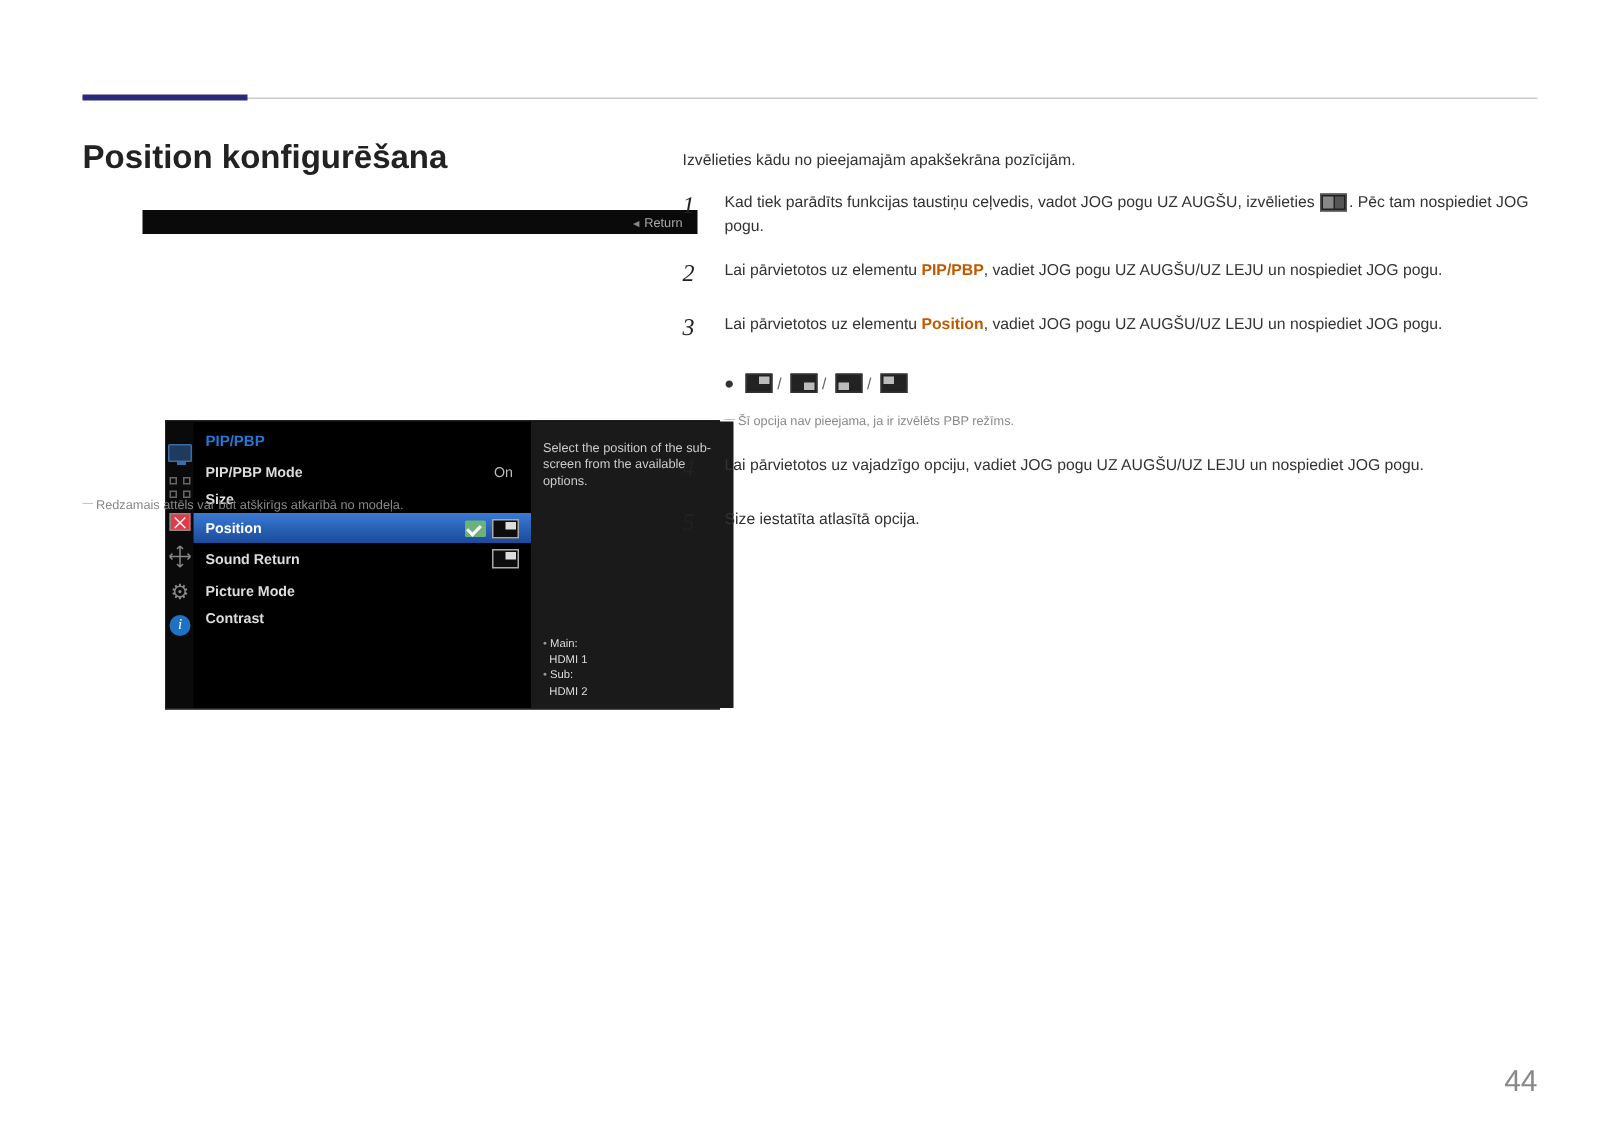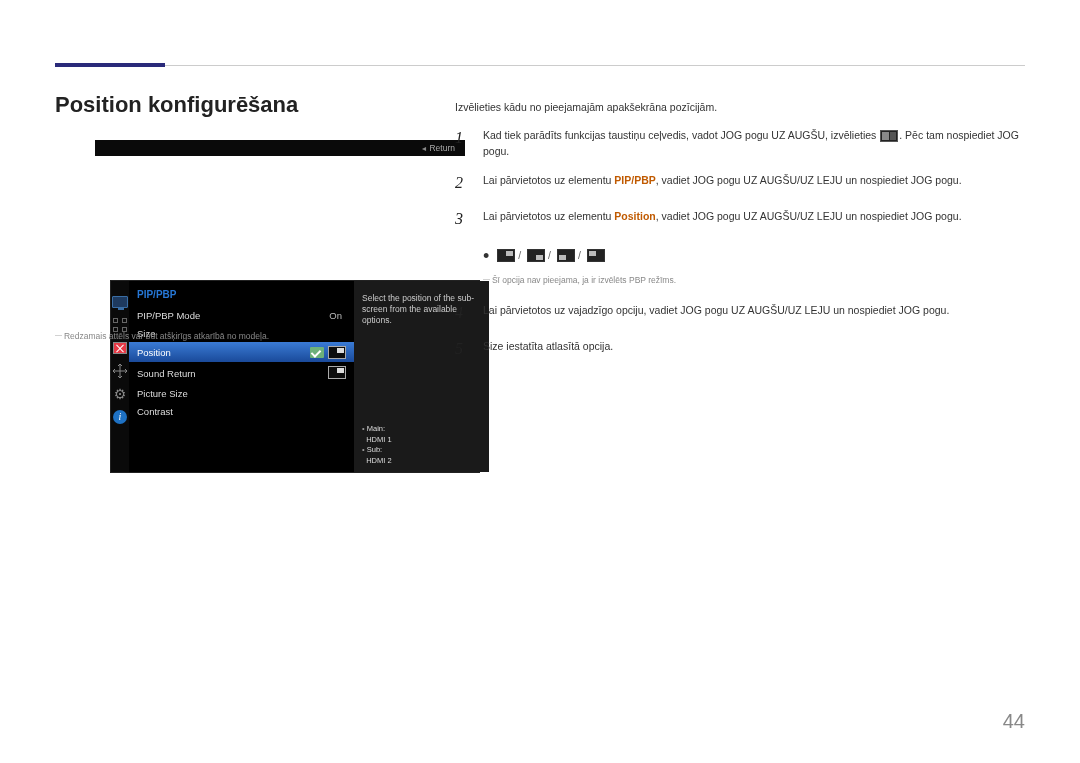--- a/index.html
+++ b/index.html
@@ -90,21 +90,21 @@
     display: flex;
     align-items: center;
     padding: 3.5px 8px;
     color: #ddd;
     font-size: 9.5px;
   }
   .osd-row.selected {
     background: linear-gradient(#3a7bd5, #1a4a9a);
     color:#fff;
   }
-  .osd-label { flex: 1; }
+  .osd-label { flex: 1; font-weight: bold; }
   .osd-value { color:#bbb; padding-right:4px;}
   .pos-icon {
     width: 18px; height: 13px;
     border:1px solid #aaa;
     background:#0d0d0d;
     position: relative;
     display:inline-block;
   }
   .pos-icon .inner { position:absolute; width:7px; height:5px; background:#ddd; }
   .tr .inner{ top:1px; right:1px;}
@@ -238,21 +238,21 @@
             <span class="pos-icon tr">
                 <span class="inner"></span>
               </span>
           </span>
         </div>
         <div class="osd-row">
           <span class="osd-label">Sound Return</span>
           <span><span class="pos-icon tr"><span class="inner"></span></span></span>
         </div>
         <div class="osd-row">
-          <span class="osd-label">Picture Size</span>
+          <span class="osd-label">Picture Mode</span>
         </div>
         <div class="osd-row">
           <span class="osd-label">Contrast</span>
         </div>
       </div>
       <div class="osd-info">
         <div>Select the position of the sub-screen from the available options.</div>
         <div class="osd-src">
           • <span>Main:</span><br>&nbsp;&nbsp;<span>HDMI 1</span><br>
           • <span>Sub:</span><br>&nbsp;&nbsp;<span>HDMI 2</span>

